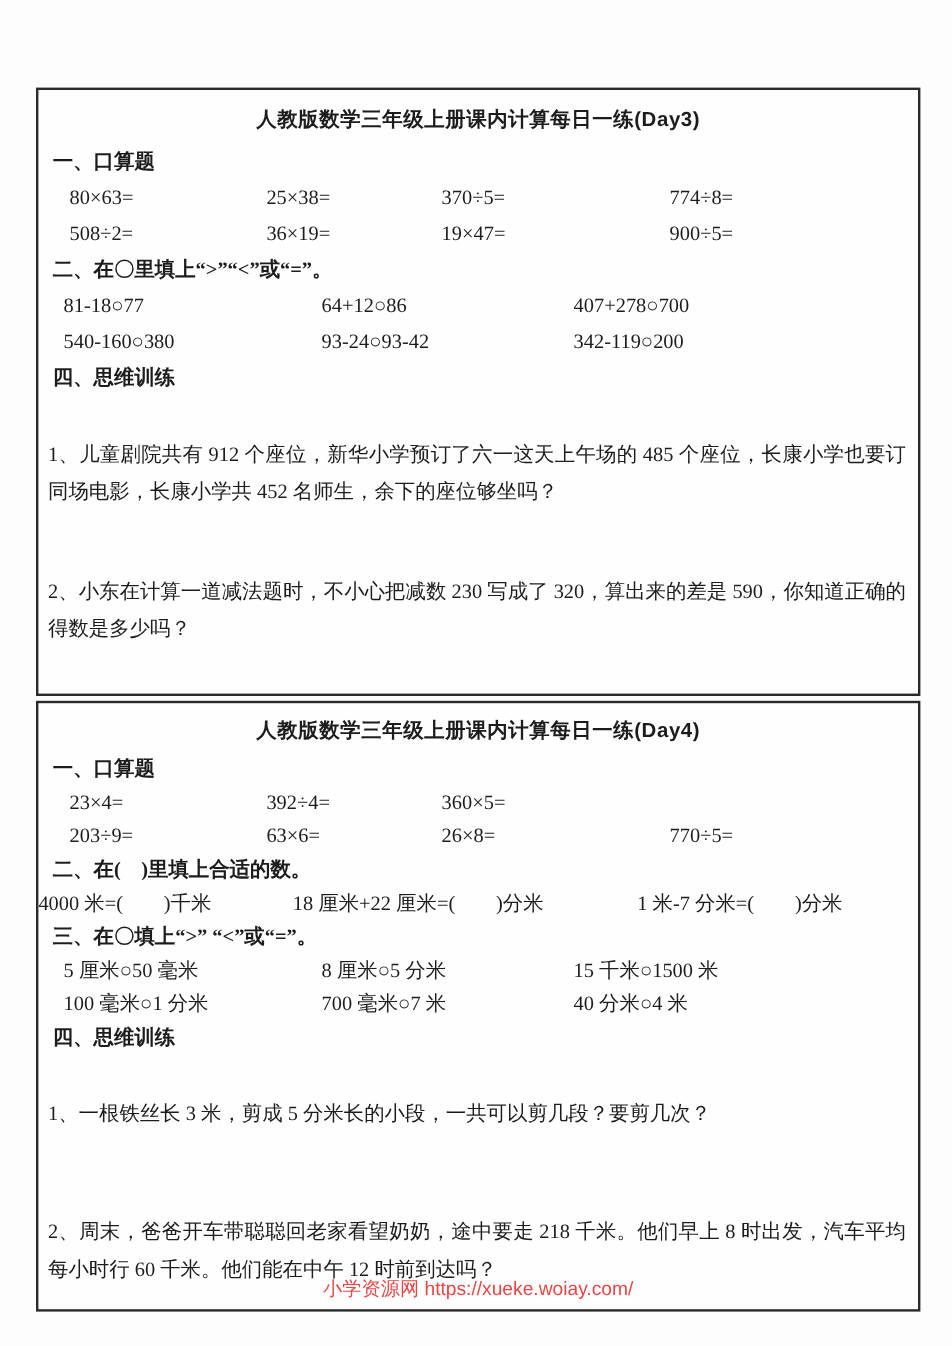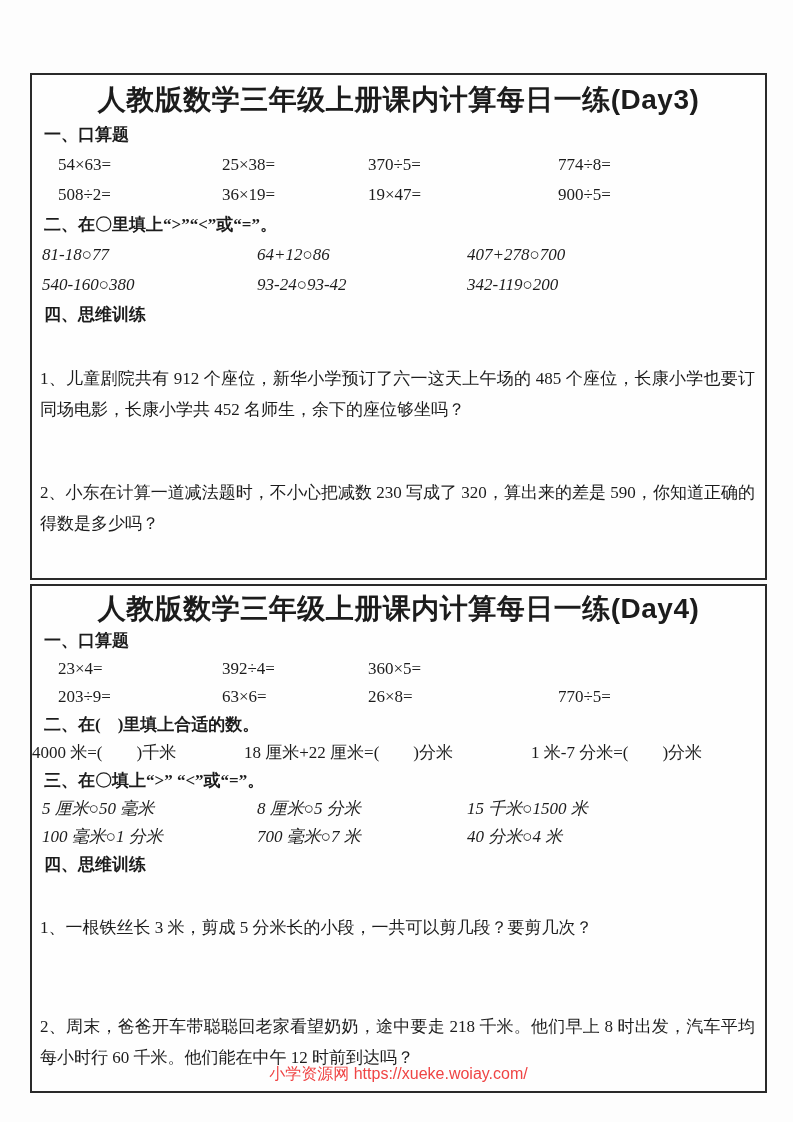--- a/index.html
+++ b/index.html
@@ -18,41 +18,41 @@
     border:2px solid #2a2a2a;
     background:#fefefe;
   }
   #box-day3 { top:73px;  height:507px; }
   #box-day4 { top:584px; height:509px; }
 
   .title {
     text-align:center;
     font-family:"Liberation Sans","DejaVu Sans",sans-serif;
     font-weight:bold;
-    font-size:28px;
+    font-size:17px;
     line-height:30px;
     margin-top:10px;
     margin-bottom:5px;
     letter-spacing:0.5px;
   }
   #box-day4 .title { margin-top:8px; margin-bottom:3px; }
 
   .heading {
     font-weight:bold;
     font-size:17px;
     line-height:30px;
     padding-left:12px;
   }
   .row {
     display:grid;
     font-size:17px;
     line-height:30px;
   }
   .calc-row { grid-template-columns:164px 146px 190px 1fr; padding-left:26px; }
-  .cmp-row  { grid-template-columns:215px 210px 1fr;       padding-left:10px;font-style:italic; }
+  .cmp-row  { grid-template-columns:215px 210px 1fr;       padding-left:21px; }
   .fill-row { grid-template-columns:212px 287px 1fr;       padding-left:0;  }
 
   
   #box-day4 .heading, #box-day4 .row { line-height:28px; }
 
   .problem {
     font-size:17px;
     line-height:31px;
     padding:0 10px 0 8px;
     text-align:justify;
@@ -74,21 +74,21 @@
 </head>
 <body>
 
 <div id="page">
 
   <div class="box" id="box-day3">
     <div class="title">人教版数学三年级上册课内计算每日一练(Day3)</div>
 
     <div class="heading">一、口算题</div>
     <div class="row calc-row">
-      <span>54×63=</span>
+      <span>80×63=</span>
       <span>25×38=</span>
       <span>370÷5=</span>
       <span>774÷8=</span>
     </div>
     <div class="row calc-row">
       <span>508÷2=</span>
       <span>36×19=</span>
       <span>19×47=</span>
       <span>900÷5=</span>
     </div>

